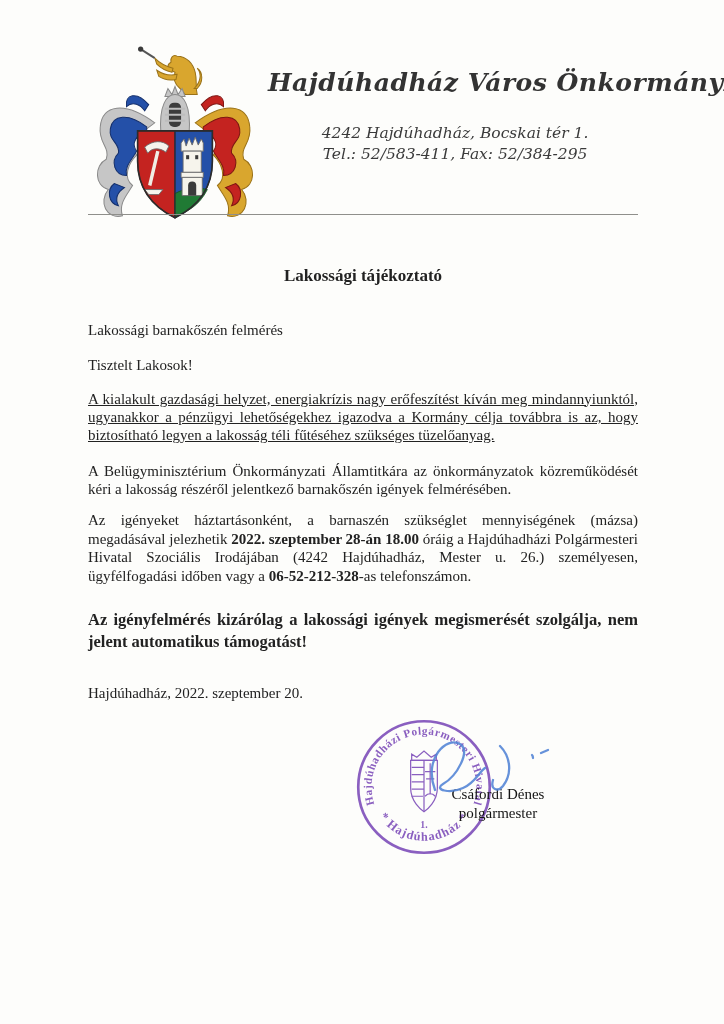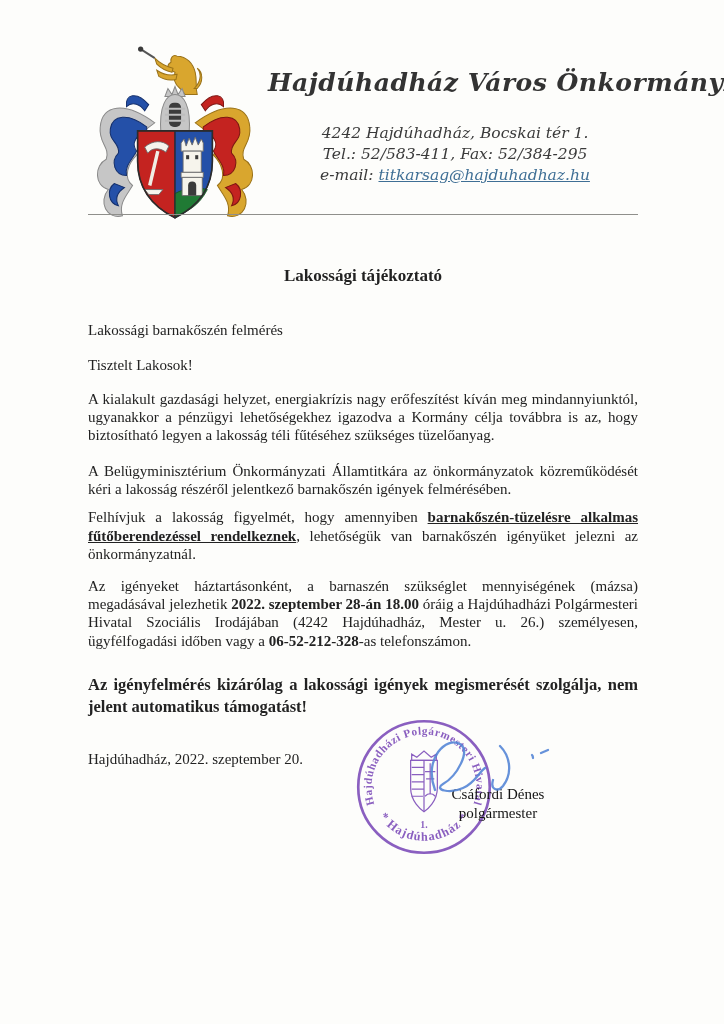--- a/index.html
+++ b/index.html
@@ -40,21 +40,21 @@
     border-top:1.6px solid #8f8f8b;
   }
   
   .body-col{
     position:absolute;left:88px;top:252px;width:550px;
     font-size:15px;line-height:1.225;text-align:justify;
   }
   .doc-title{font-size:17px;font-weight:bold;text-align:center;margin:14px 0 0;}
   .subject{margin:34px 0 0;}
   .salutation{margin:17px 0 8px;}
-  .para1{margin:15px 0 4px;}
+  .para1{margin:15px 0 4px;text-decoration:underline;}
   .para2{margin:17px 0 0;}
   .para3{margin:10px 0 0;}
   .para4{margin:13px 0 0;}
   .bold{font-weight:bold;}
   .bold-underline{font-weight:bold;text-decoration:underline;}
   .emphasis{margin:24px 0 0;font-size:16.5px;font-weight:bold;line-height:1.32;}
   .dateline{margin:32px 0 0;}
   
   .stamp{position:absolute;left:352px;top:712px;width:144px;height:150px;opacity:.88;}
   .stamp .ring{fill:none;stroke:var(--stamp-purple);stroke-width:2.6px;}
@@ -139,34 +139,32 @@
         <path d="M53,88 H127 V118 C127,146 112,163 90,174 C68,163 53,146 53,118 Z" fill="none" stroke="#2c2c2c" stroke-width="1.6"></path>
         <path d="M90,88 V174" stroke="#2c2c2c" stroke-width="1"></path>
       </g>
     </svg>
 
     <div class="head-right">
       <h1 class="org-name">Hajdúhadház Város Önkormányzata</h1>
       <div class="org-contact">
         <div>4242 Hajdúhadház, Bocskai tér 1.</div>
         <div>Tel.: 52/583-411, Fax: 52/384-295</div>
-        <div><span>e-mail: </span><a href="#" class="email-link">titkarsag@hajduhadhaz.hu</a></div>
       </div>
     </div>
 
     <div class="head-rule"></div>
   </div>
 
   <div class="body-col">
     <h2 class="doc-title">Lakossági tájékoztató</h2>
     <p class="subject">Lakossági barnakőszén felmérés</p>
     <p class="salutation">Tisztelt Lakosok!</p>
     <p class="para1">A kialakult gazdasági helyzet, energiakrízis nagy erőfeszítést kíván meg mindannyiunktól, ugyanakkor a pénzügyi lehetőségekhez igazodva a Kormány célja továbbra is az, hogy biztosítható legyen a lakosság téli fűtéséhez szükséges tüzelőanyag.</p>
     <p class="para2">A Belügyminisztérium Önkormányzati Államtitkára az önkormányzatok közreműködését kéri a lakosság részéről jelentkező barnakőszén igények felmérésében.</p>
-    <p class="para3"><span>Felhívjuk a lakosság figyelmét, hogy amennyiben </span><span class="bold-underline">barnakőszén-tüzelésre alkalmas fűtőberendezéssel rendelkeznek</span><span>, lehetőségük van barnakőszén igényüket jelezni az önkormányzatnál.</span></p>
     <p class="para4"><span>Az igényeket háztartásonként, a barnaszén szükséglet mennyiségének (mázsa) megadásával jelezhetik </span><span class="bold">2022. szeptember 28-án 18.00</span><span> óráig a Hajdúhadházi Polgármesteri Hivatal Szociális Irodájában (4242 Hajdúhadház, Mester u. 26.) személyesen, ügyfélfogadási időben vagy a </span><span class="bold">06-52-212-328</span><span>-as telefonszámon.</span></p>
     <p class="emphasis">Az igényfelmérés kizárólag a lakossági igények megismerését szolgálja, nem jelent automatikus támogatást!</p>
     <p class="dateline">Hajdúhadház, 2022. szeptember 20.</p>
   </div>
 
   <svg class="stamp" viewBox="0 0 140 146" aria-hidden="true">
     <circle class="ring" cx="70" cy="73" r="64"></circle>
     <defs>
       <path id="arcTop" d="M 22.1,90.4 A 51,51 0 1 1 117.9,90.4" fill="none"></path>
       <path id="arcBottom" d="M 20.3,88.6 A 52,52 0 0 0 119.7,88.6" fill="none"></path>

